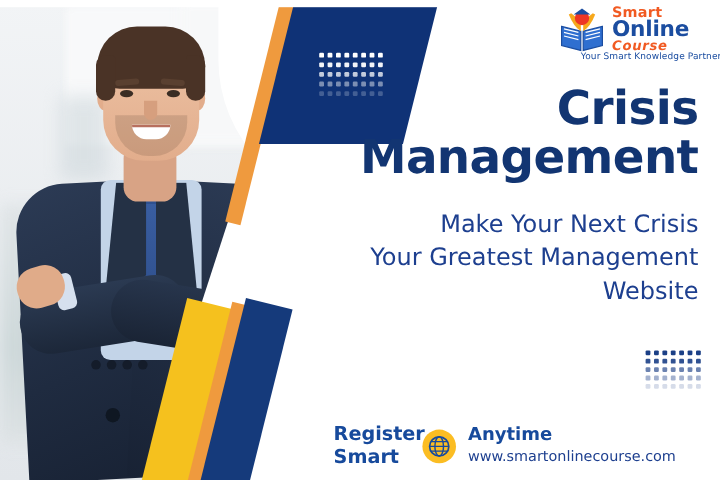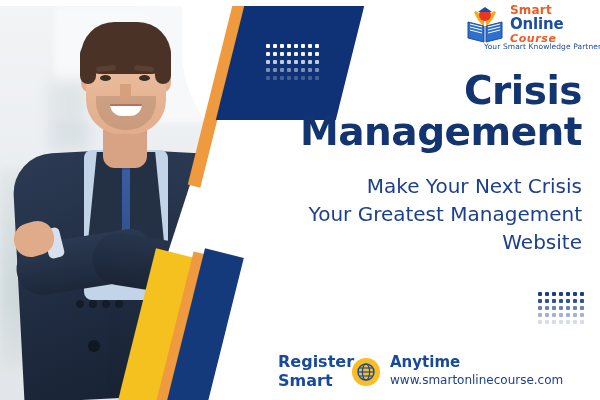--- a/index.html
+++ b/index.html
@@ -337,21 +337,21 @@
     position: absolute; left: 0; top: 2px;
     width: 46px; height: 40px;
   }
   .logo-text { position: absolute; left: 48px; top: 1px; }
   .logo-smart {
     font-size: 12px; font-weight: bold; color: #f15a22;
     letter-spacing: .2px; line-height: 11px;
     font-family: "DejaVu Sans", sans-serif;
   }
   .logo-online {
-    font-size: 15px; font-weight: bold; color: #1b4da0;
+    font-size: 18px; font-weight: bold; color: #1b4da0;
     line-height: 17px; letter-spacing: -.2px;
     font-family: "DejaVu Sans", sans-serif;
   }
   .logo-course {
     font-size: 11px; font-weight: bold; color: #f15a22;
     letter-spacing: .6px; line-height: 11px;
     font-family: "DejaVu Sans", sans-serif;
     font-style: italic;
   }
   .logo-tagline {

